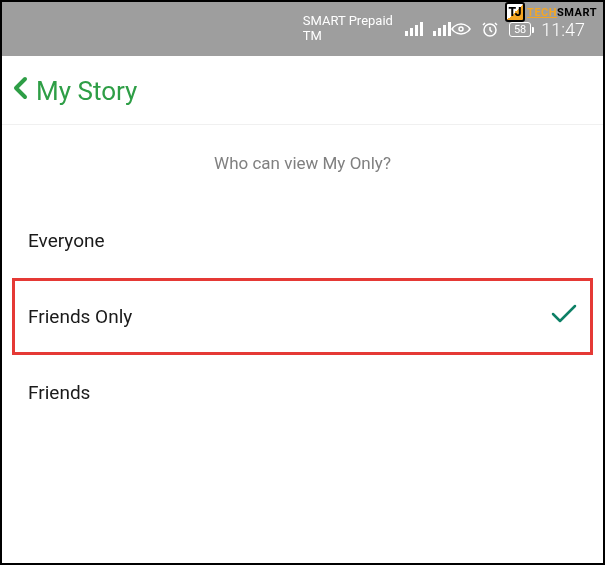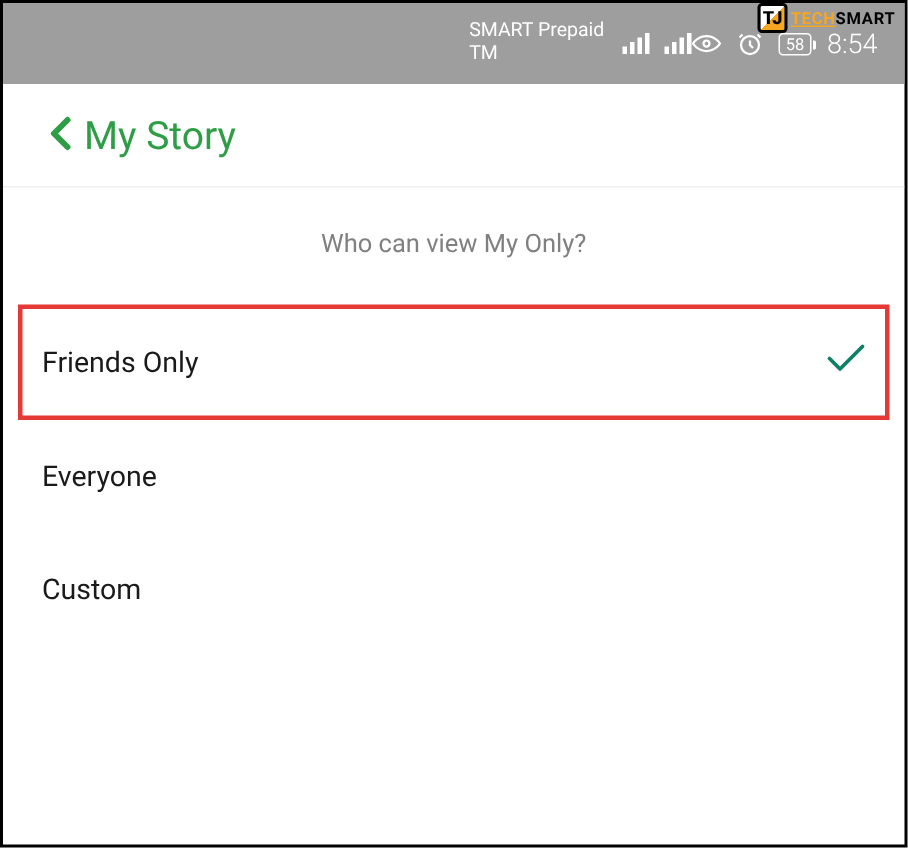--- a/index.html
+++ b/index.html
@@ -108,22 +108,22 @@
       height: 6px;
       background: #fff;
       border-radius: 0 1px 1px 0;
     }
     .clock {
       font-size: 18px;
       font-weight: 300;
     }
     .nav-header {
       display: flex;
-      align-items: flex-end;
-      padding: 20px 22px 18px 30px;
+      align-items: flex-start;
+      padding: 20px 22px 18px 10px;
       gap: 8px;
       border-bottom: 1px solid #f0f0f0;
     }
     .back-chevron {
       color: #2e9e46;
       font-size: 26px;
       font-weight: 700;
       line-height: 1;
     }
     .page-title {
@@ -194,43 +194,43 @@
           <circle cx="10" cy="7" r="2"></circle>
         </svg>
     </span>
     <span class="alarm-icon">
       <svg width="18" height="18" viewBox="0 0 18 18" fill="none" stroke="#fff" stroke-width="1.5">
           <circle cx="9" cy="10" r="6"></circle>
           <path d="M9 7v3l2 2M4 3L2 5M14 3l2 2"></path>
         </svg>
     </span>
     <span class="battery">58</span>
-    <span class="clock">8:54</span>
+    <span class="clock">11:47</span>
   </div>
 </div>
 
 <div class="nav-header">
   <span class="back-chevron">
     <svg width="16" height="24" viewBox="0 0 16 24" fill="none">
         <path d="M13 3L4 12l9 9" stroke="#2e9e46" stroke-width="4" stroke-linecap="round" stroke-linejoin="round"></path>
       </svg>
   </span>
   <span class="page-title">My Story</span>
 </div>
 
 <div class="subtitle">Who can view My Only?</div>
 
 <div class="options">
+  <div class="option-row">
+    <span>Everyone</span>
+  </div>
   <div class="option-row highlighted">
     <span>Friends Only</span>
     <span class="checkmark">
       <svg width="26" height="20" viewBox="0 0 26 20" fill="none">
           <path d="M2 10l7 7L24 2" stroke="#0d8066" stroke-width="2.5" stroke-linecap="round" stroke-linejoin="round"></path>
         </svg>
     </span>
   </div>
   <div class="option-row">
-    <span>Everyone</span>
-  </div>
-  <div class="option-row">
-    <span>Custom</span>
+    <span>Friends</span>
   </div>
 </div>
 
 </body></html>

